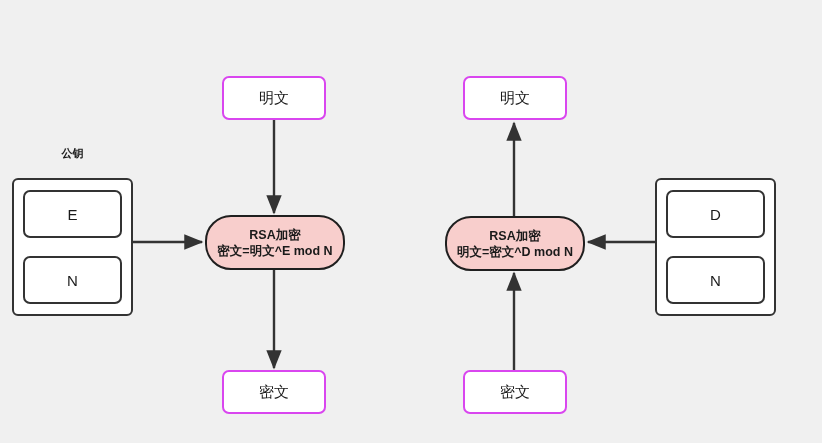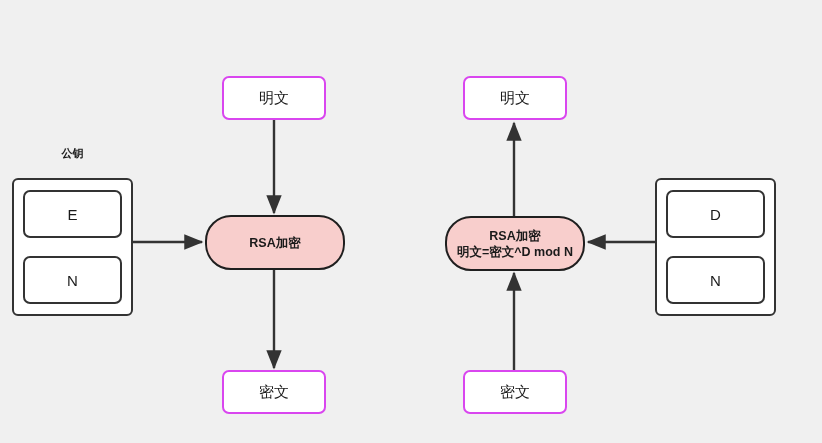--- a/index.html
+++ b/index.html
@@ -131,20 +131,21 @@
     <div class="key-slot">
       <span>E</span>
     </div>
     <div class="key-slot">
       <span>N</span>
     </div>
   </div>
 
   <div class="node process-box" style="left:205px; top:215px; width:140px; height:55px;">
     <span class="process-title">RSA加密</span>
+    <span class="process-formula">密文=明文^E mod N</span>
   </div>
 
   <div class="node data-box" style="left:222px; top:370px; width:104px; height:44px;">
     <span>密文</span>
   </div>
 
   <div class="node data-box" style="left:463px; top:76px; width:104px; height:44px;">
     <span>明文</span>
   </div>
 

